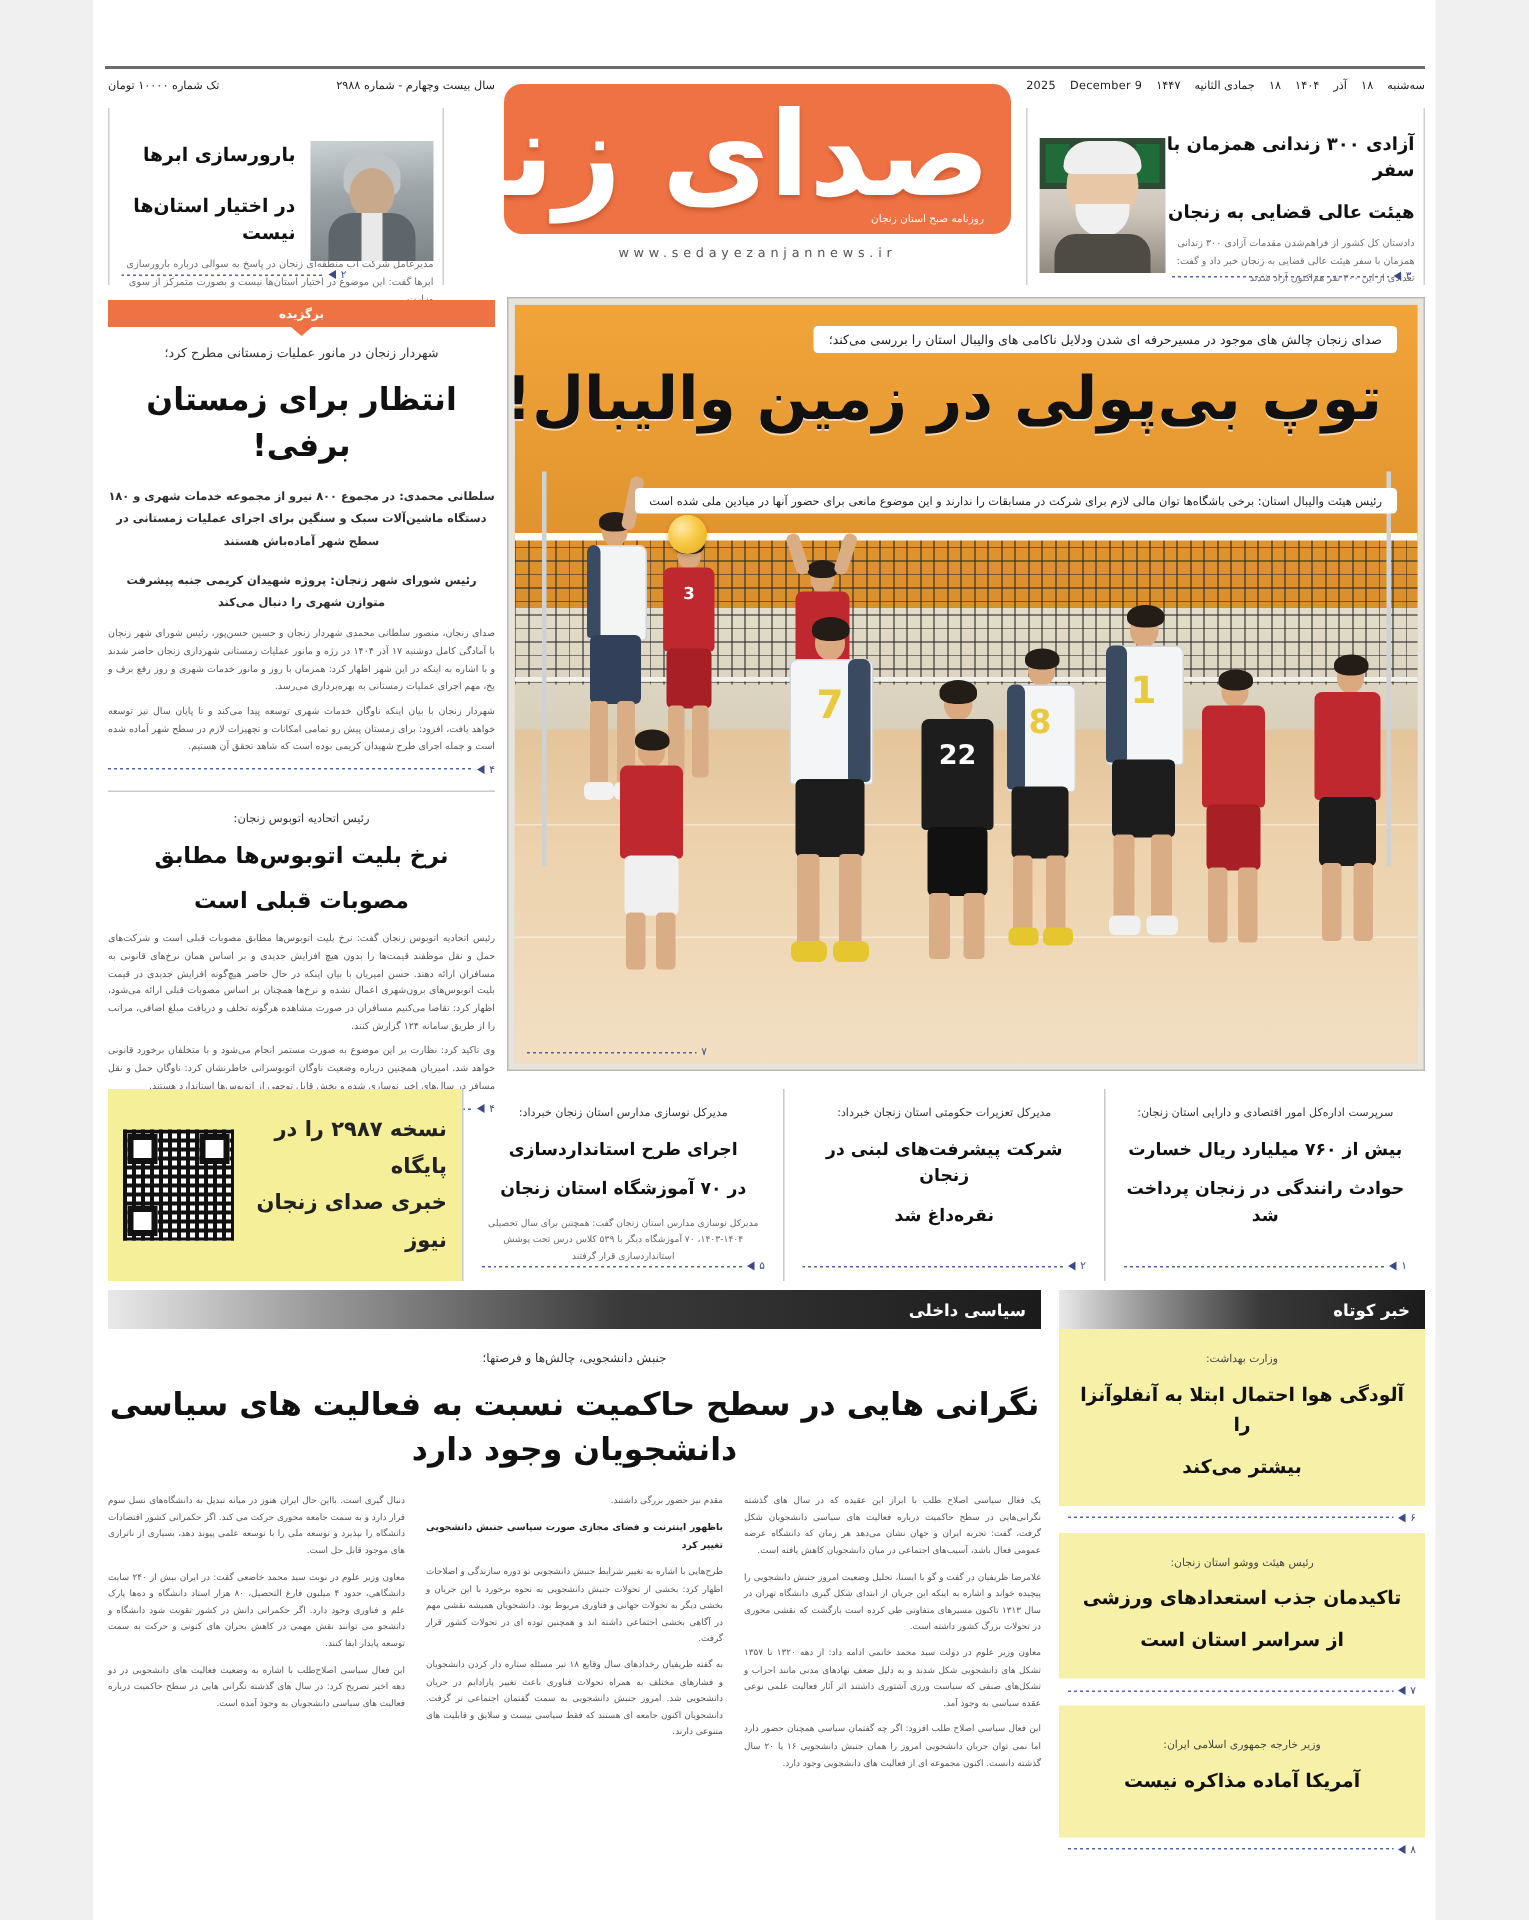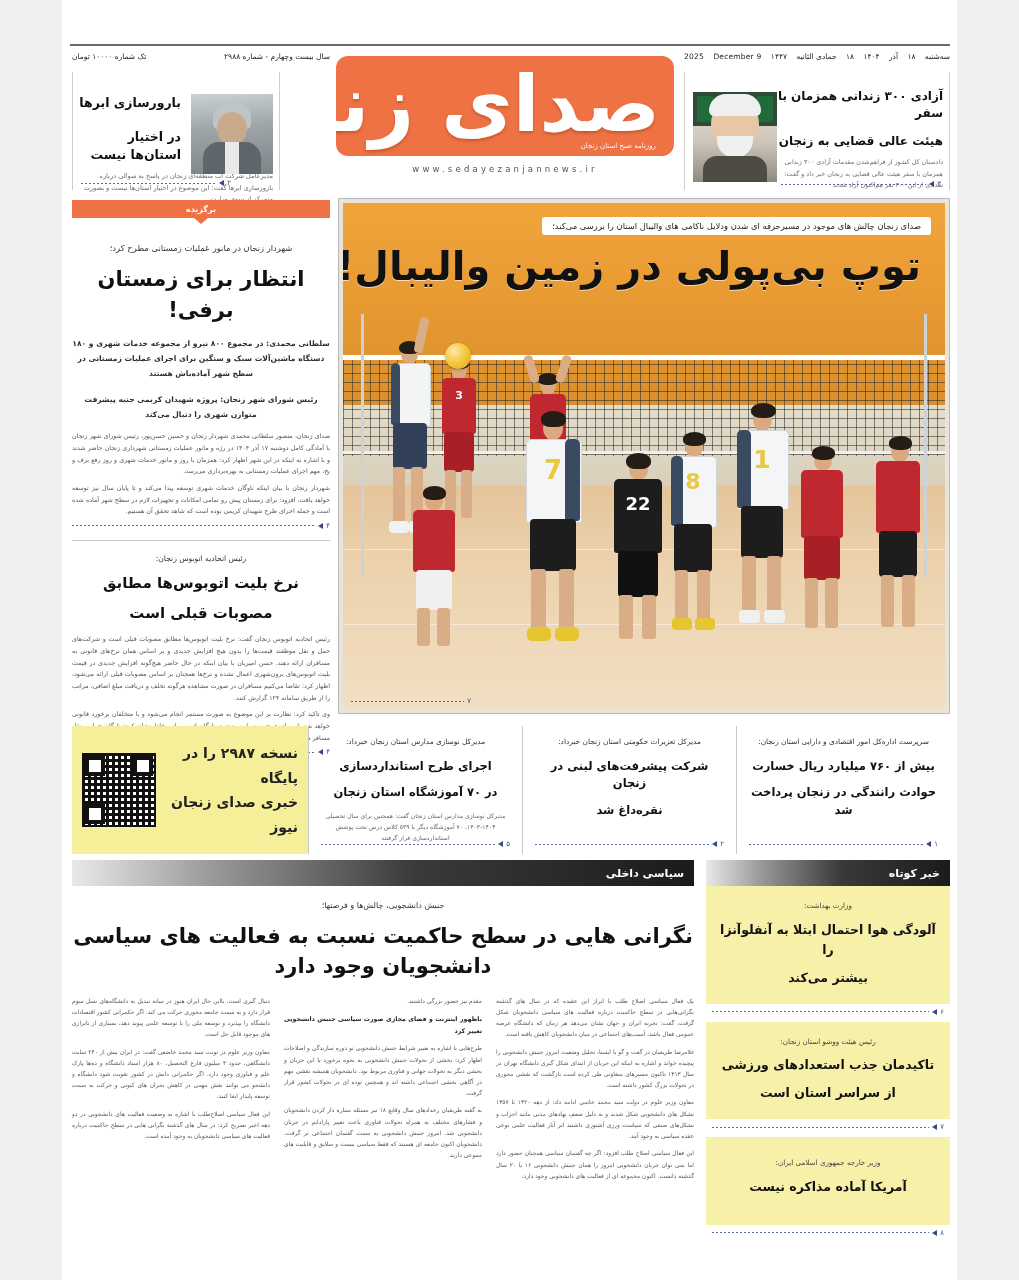--- a/index.html
+++ b/index.html
@@ -67,21 +67,21 @@
   .pagemark .dots{
     flex:1;height:1px;
     background:repeating-linear-gradient(to right,#5566a8 0 2px,transparent 2px 4px);
   }
   .pagemark .tri{
     width:0;height:0;border-top:3px solid transparent;border-bottom:3px solid transparent;
     border-right:5px solid #3b4a86;
   }
   
   .teaser-left{
-    position:absolute;left:72px;top:72px;width:208px;height:118px;
+    position:absolute;left:72px;top:72px;width:224px;height:118px;
     border-right:1px solid #cfcfcf;border-left:1px solid #cfcfcf;
     box-sizing:border-box;padding:6px 6px 0 6px;
   }
   .teaser-left .photo{
     position:absolute;right:6px;top:22px;width:82px;height:80px;
     background:linear-gradient(175deg,#cbd2d6 0%,#9fa6aa 42%,#7d8488 100%);
     overflow:hidden;
   }
   .tl-body{margin-right:92px;}
   .teaser-left .headline{font-size:12.5px;text-align:right;margin-top:16px;}
@@ -109,21 +109,21 @@
   .ribbon{
     position:relative;height:18px;background:#ef7244;color:#fff;
     font-size:8px;font-weight:700;display:flex;align-items:center;justify-content:center;
     direction:rtl;
   }
   .ribbon:after{
     content:"";position:absolute;left:50%;bottom:-6px;transform:translateX(-50%);
     width:0;height:0;border-left:7px solid transparent;border-right:7px solid transparent;
     border-top:6px solid #ef7244;
   }
-  .lc-kicker{margin-top:24px;font-size:8.4px;}
+  .lc-kicker{margin-top:11px;font-size:8.4px;}
   .lc-headline{font-size:21px;margin-top:9px;letter-spacing:-.3px;}
   .lc-sub{margin-top:12px;font-size:7.6px;line-height:1.95;text-align:center;color:#2f2f2f;font-weight:600;direction:rtl;}
   .lc-sub2{margin-top:11px;}
   .hr-thin{height:1px;background:#c9c9c9;margin:10px 0;}
   .lc-body{margin-top:8px;font-size:6.3px;line-height:1.85;color:#555;text-align:justify;direction:rtl;}
   .lc-body p{margin:0 0 5px 0;}
   .lc-pm{margin-top:4px;}
   .bus{margin-top:12px;}
   .bus .kicker{font-size:7.6px;}
   .bus .headline{font-size:15px;margin-top:8px;}
@@ -474,20 +474,21 @@
         <div class="jersey" style="left:4px;top:19px;width:42px;height:62px;background:#c0282f;"></div>
         <div class="legs" style="left:7px;top:79px;width:36px;height:40px;background:#f0f0f0;border-radius:4px;"></div>
         <div class="leg" style="left:8px;top:117px;width:13px;height:38px;background:#d9ae86;"></div>
         <div class="leg" style="left:28px;top:117px;width:13px;height:38px;background:#d9ae86;"></div>
       </div>
 
       <div class="ball" style="left:102px;top:140px;width:26px;height:26px;"></div>
 
       <div class="banner-top">صدای زنجان چالش های موجود در مسیرحرفه ای شدن ودلایل ناکامی های والیبال استان را بررسی می‌کند؛</div>
       <div class="main-headline">توپ بی‌پولی در زمین والیبال!</div>
+      <div class="banner-bottom">رئیس هیئت والیبال استان: برخی باشگاه‌ها توان مالی لازم برای شرکت در مسابقات را ندارند و این موضوع مانعی برای حضور آنها در میادین ملی شده است</div>
 
       <div class="pagemark main-pm">
         <span>۷</span>
         <span class="dots"></span>
       </div>
     </div>
   </div>
 
   <div class="strip">
     <div class="stripbox">

